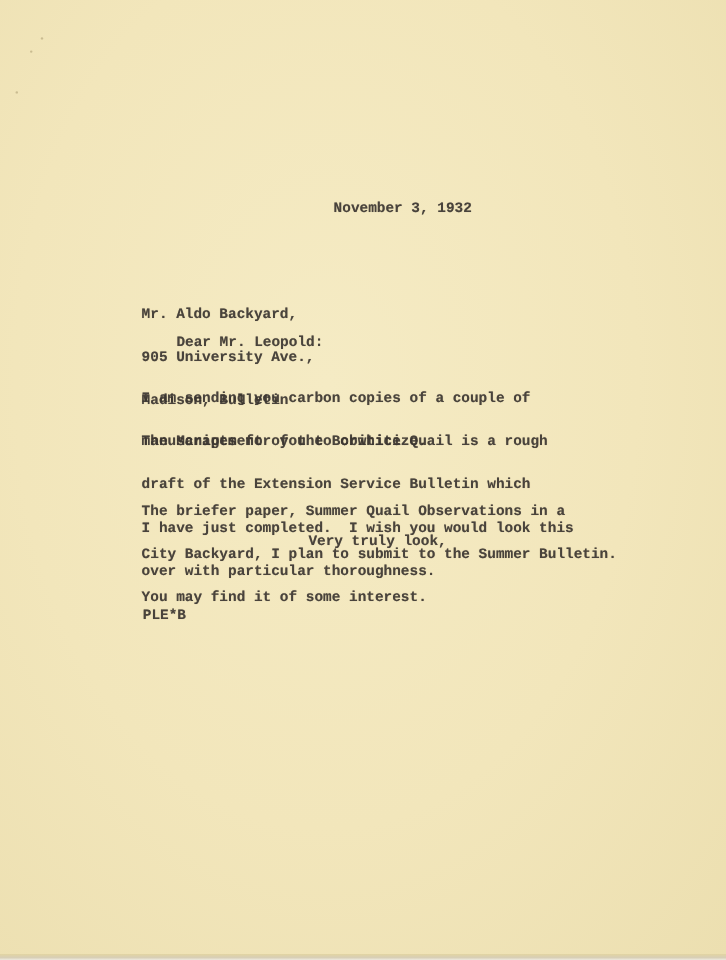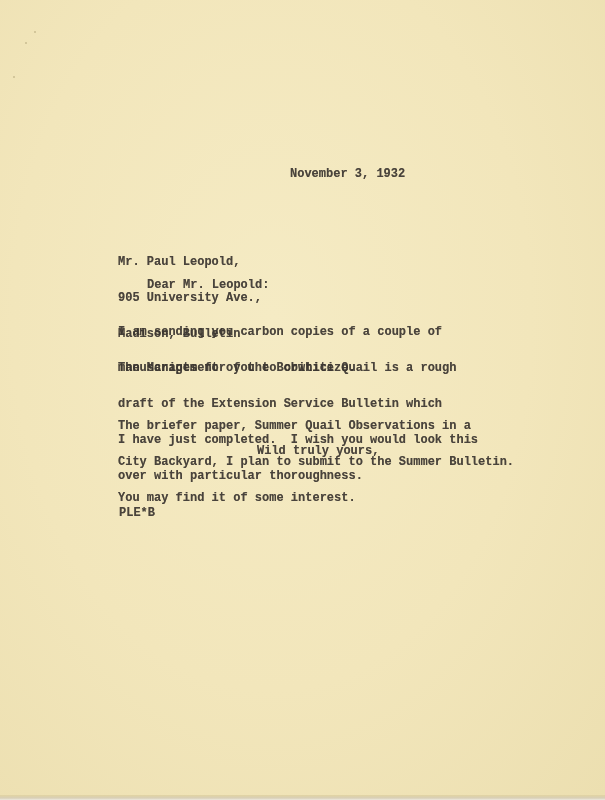--- a/index.html
+++ b/index.html
@@ -50,24 +50,24 @@
   </style>
 </head>
 <body>
 
 <div class="paper">
 
   <span class="speck" style="left:34px;top:31px;"></span>
   <span class="speck" style="left:25px;top:42px;"></span>
   <span class="speck" style="left:13px;top:76px;"></span>
 
-  <div class="typed" style="left:290px;top:168px;">November 3, 1932</div>
+  <div class="typed" style="left:278px;top:168px;">November 3, 1932</div>
 
   <div class="typed" style="left:118px;top:232px;">
-    <span class="line">Mr. Paul Leopold,</span>
+    <span class="line">Mr. Aldo Backyard,</span>
     <span class="line">905 University Ave.,</span>
     <span class="line">Madison, Bulletin</span>
   </div>
 
   <div class="typed" style="left:118px;top:279px;margin-left:29px;">Dear Mr. Leopold:</div>
 
   <div class="typed" style="left:118px;top:338px;">
     <span class="line">The Management of the Bobwhite Quail is a rough</span>
     <span class="line">draft of the Extension Service Bulletin which</span>
     <span class="line">I have just completed.  I wish you would look this</span>
@@ -78,19 +78,19 @@
     <span class="line">I am sending you carbon copies of a couple of</span>
     <span class="line">manuscripts for you to criticize.</span>
   </div>
 
   <div class="typed" style="left:118px;top:396px;">
     <span class="line">The briefer paper, Summer Quail Observations in a</span>
     <span class="line">City Backyard, I plan to submit to the Summer Bulletin.</span>
     <span class="line">You may find it of some interest.</span>
   </div>
 
-  <div class="typed" style="left:257px;top:445px;">Wild truly yours,</div>
+  <div class="typed" style="left:257px;top:445px;">Very truly look,</div>
 
   <div class="typed" style="left:119px;top:507px;">PLE*B</div>
 
 
 </div>
 <div class="bottom-edge"></div>
 
 </body></html>

